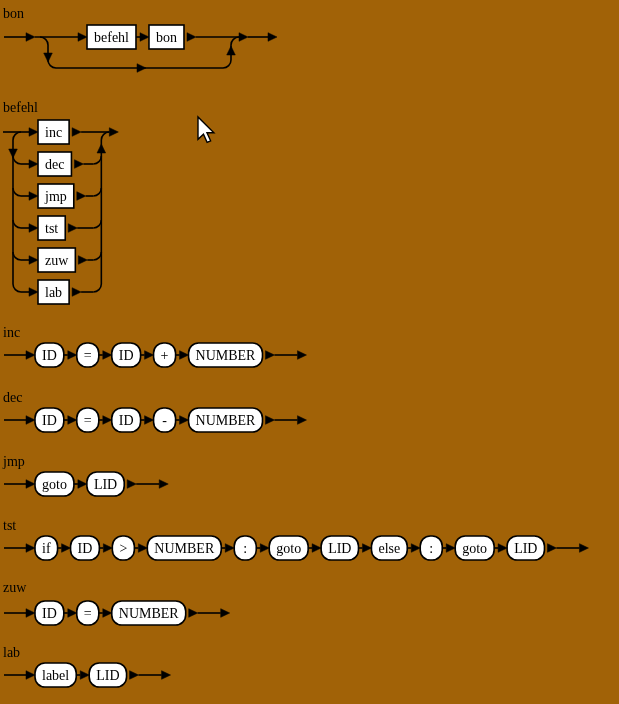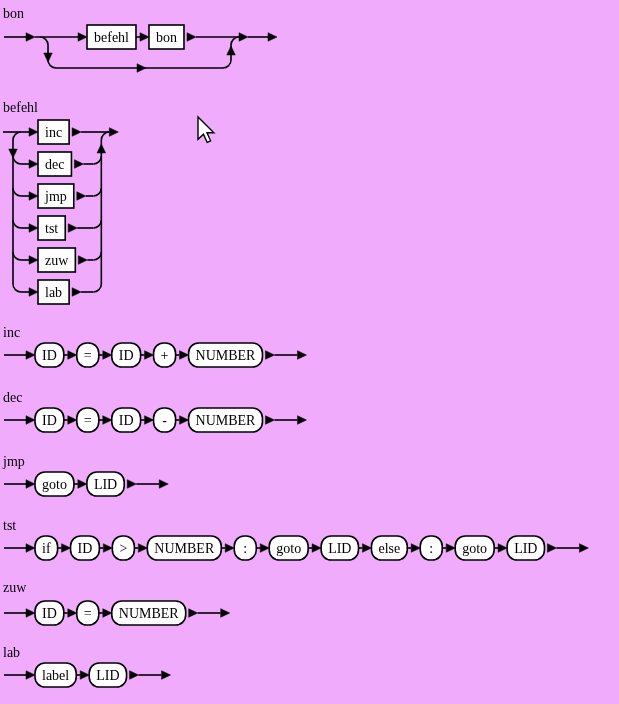--- a/index.html
+++ b/index.html
@@ -1,19 +1,19 @@
 <!DOCTYPE html>
 <html><head>
 <meta charset="utf-8">
 <style>
   html,body{margin:0;padding:0;background:#ffffff;}
   #screen{
     position:relative;
     width:619px;height:704px;
-    background:#f0abfc;
+    background:#a16207;
     overflow:hidden;
     font-family:"Liberation Serif","DejaVu Serif",serif;
   }
   svg text{
     font-family:"Liberation Serif","DejaVu Serif",serif;
     font-size:14px;
     fill:#000000;
   }
 </style>
 </head>

